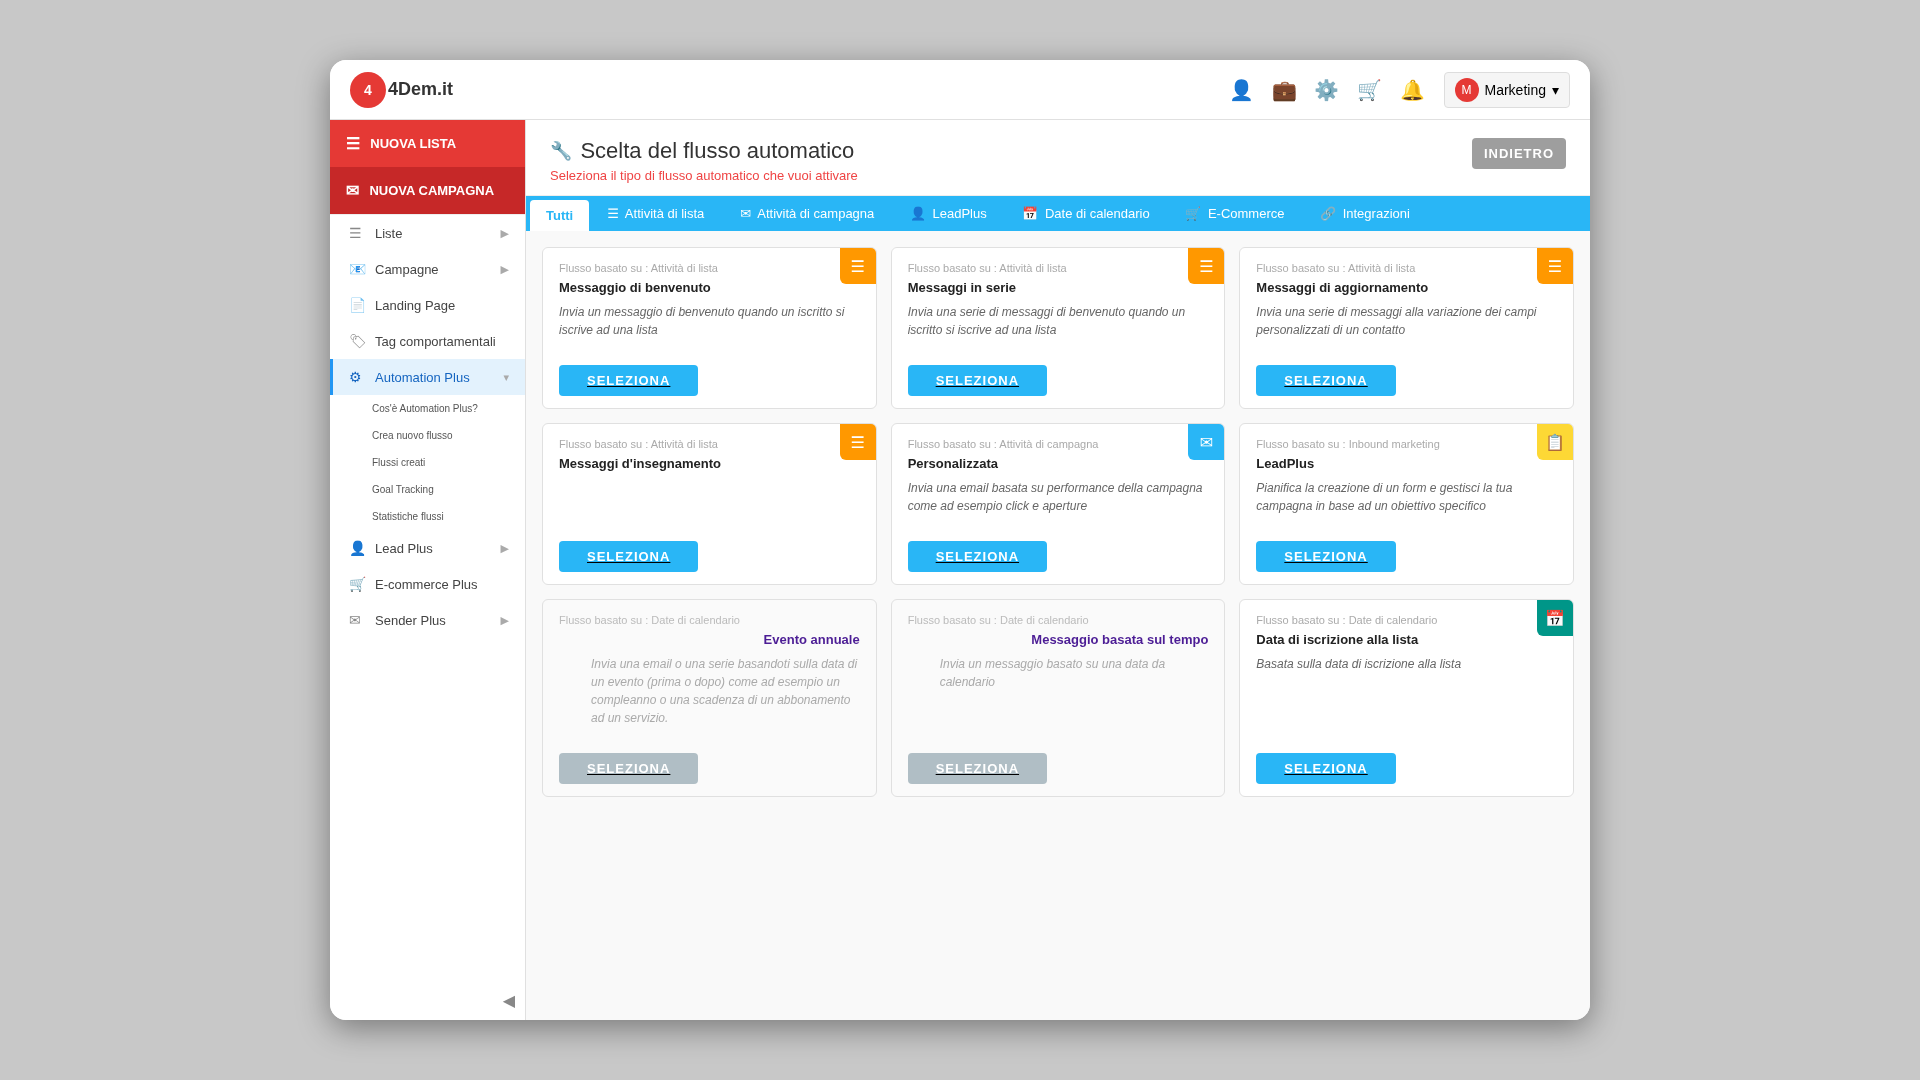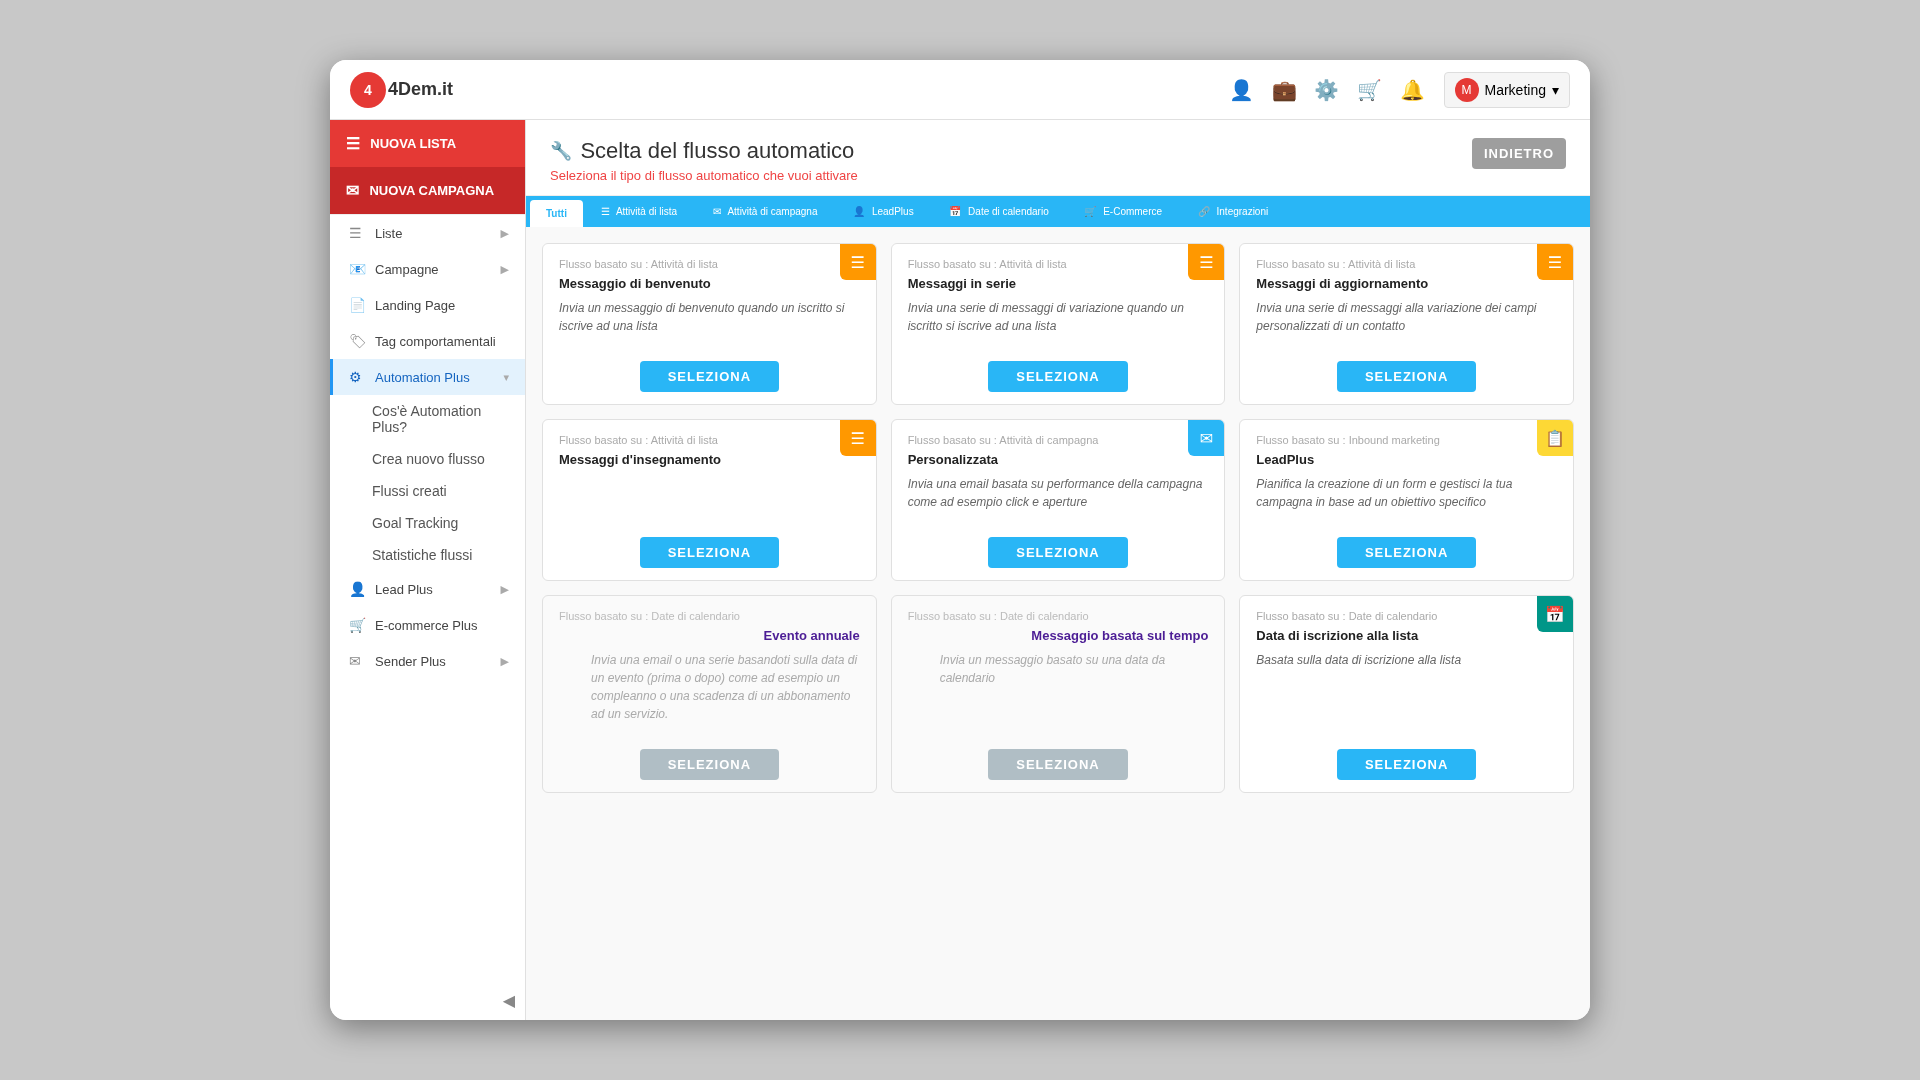--- a/index.html
+++ b/index.html
@@ -121,21 +121,21 @@
     .sidebar-item.active {
       background: #e3f2fd;
       border-left-color: #2196f3;
       color: #1565c0;
     }
     .sidebar-item .item-icon { font-size: 14px; color: #888; width: 16px; }
     .sidebar-item.active .item-icon { color: #1565c0; }
     .sidebar-item .arrow { margin-left: auto; font-size: 11px; color: #aaa; }
     .sidebar-sub-item {
       padding: 8px 16px 8px 42px;
-      font-size: 14px;
+      font-size: 10px;
       color: #555;
       cursor: pointer;
     }
     .sidebar-collapse-btn {
       margin-top: auto;
       padding: 10px;
       display: flex;
       justify-content: flex-end;
       cursor: pointer;
       color: #888;
@@ -176,21 +176,21 @@
       letter-spacing: 1px;
     }
     
     .filter-tabs {
       display: flex;
       background: #29b6f6;
       padding: 0;
     }
     .filter-tab {
       padding: 10px 18px;
-      font-size: 10px;
+      font-size: 13px;
       color: #fff;
       cursor: pointer;
       display: flex;
       align-items: flex-end;
       gap: 6px;
       white-space: nowrap;
     }
     .filter-tab.active {
       background: #fff;
       color: #29b6f6;
@@ -236,21 +236,22 @@
     }
     .card-desc {
       font-size: 12px;
       color: #666;
       line-height: 1.5;
       font-style: italic;
     }
     .card-footer {
       padding: 12px 16px;
       display: flex;
-      justify-content: center;
+      justify-content: flex-start;
+      text-decoration: underline;
     }
     .select-btn {
       background: #29b6f6;
       color: #fff;
       border: none;
       padding: 8px 28px;
       border-radius: 4px;
       font-size: 13px;
       font-weight: bold;
       cursor: pointer;
@@ -427,21 +428,21 @@
     </div>
     <div class="card-footer">
       <button class="select-btn">SELEZIONA</button>
     </div>
   </div>
             <div class="card">
     <div class="card-badge badge-orange">☰</div>
     <div class="card-body">
       <div class="card-tag">Flusso basato su : Attività di lista</div>
       <div class="card-title">Messaggi in serie</div>
-      <div class="card-desc">Invia una serie di messaggi di variazione quando un iscritto si iscrive ad una lista</div>
+      <div class="card-desc">Invia una serie di messaggi di benvenuto quando un iscritto si iscrive ad una lista</div>
     </div>
     <div class="card-footer">
       <button class="select-btn">SELEZIONA</button>
     </div>
   </div>
             <div class="card">
     <div class="card-badge badge-orange">☰</div>
     <div class="card-body">
       <div class="card-tag">Flusso basato su : Attività di lista</div>
       <div class="card-title">Messaggi di aggiornamento</div>

